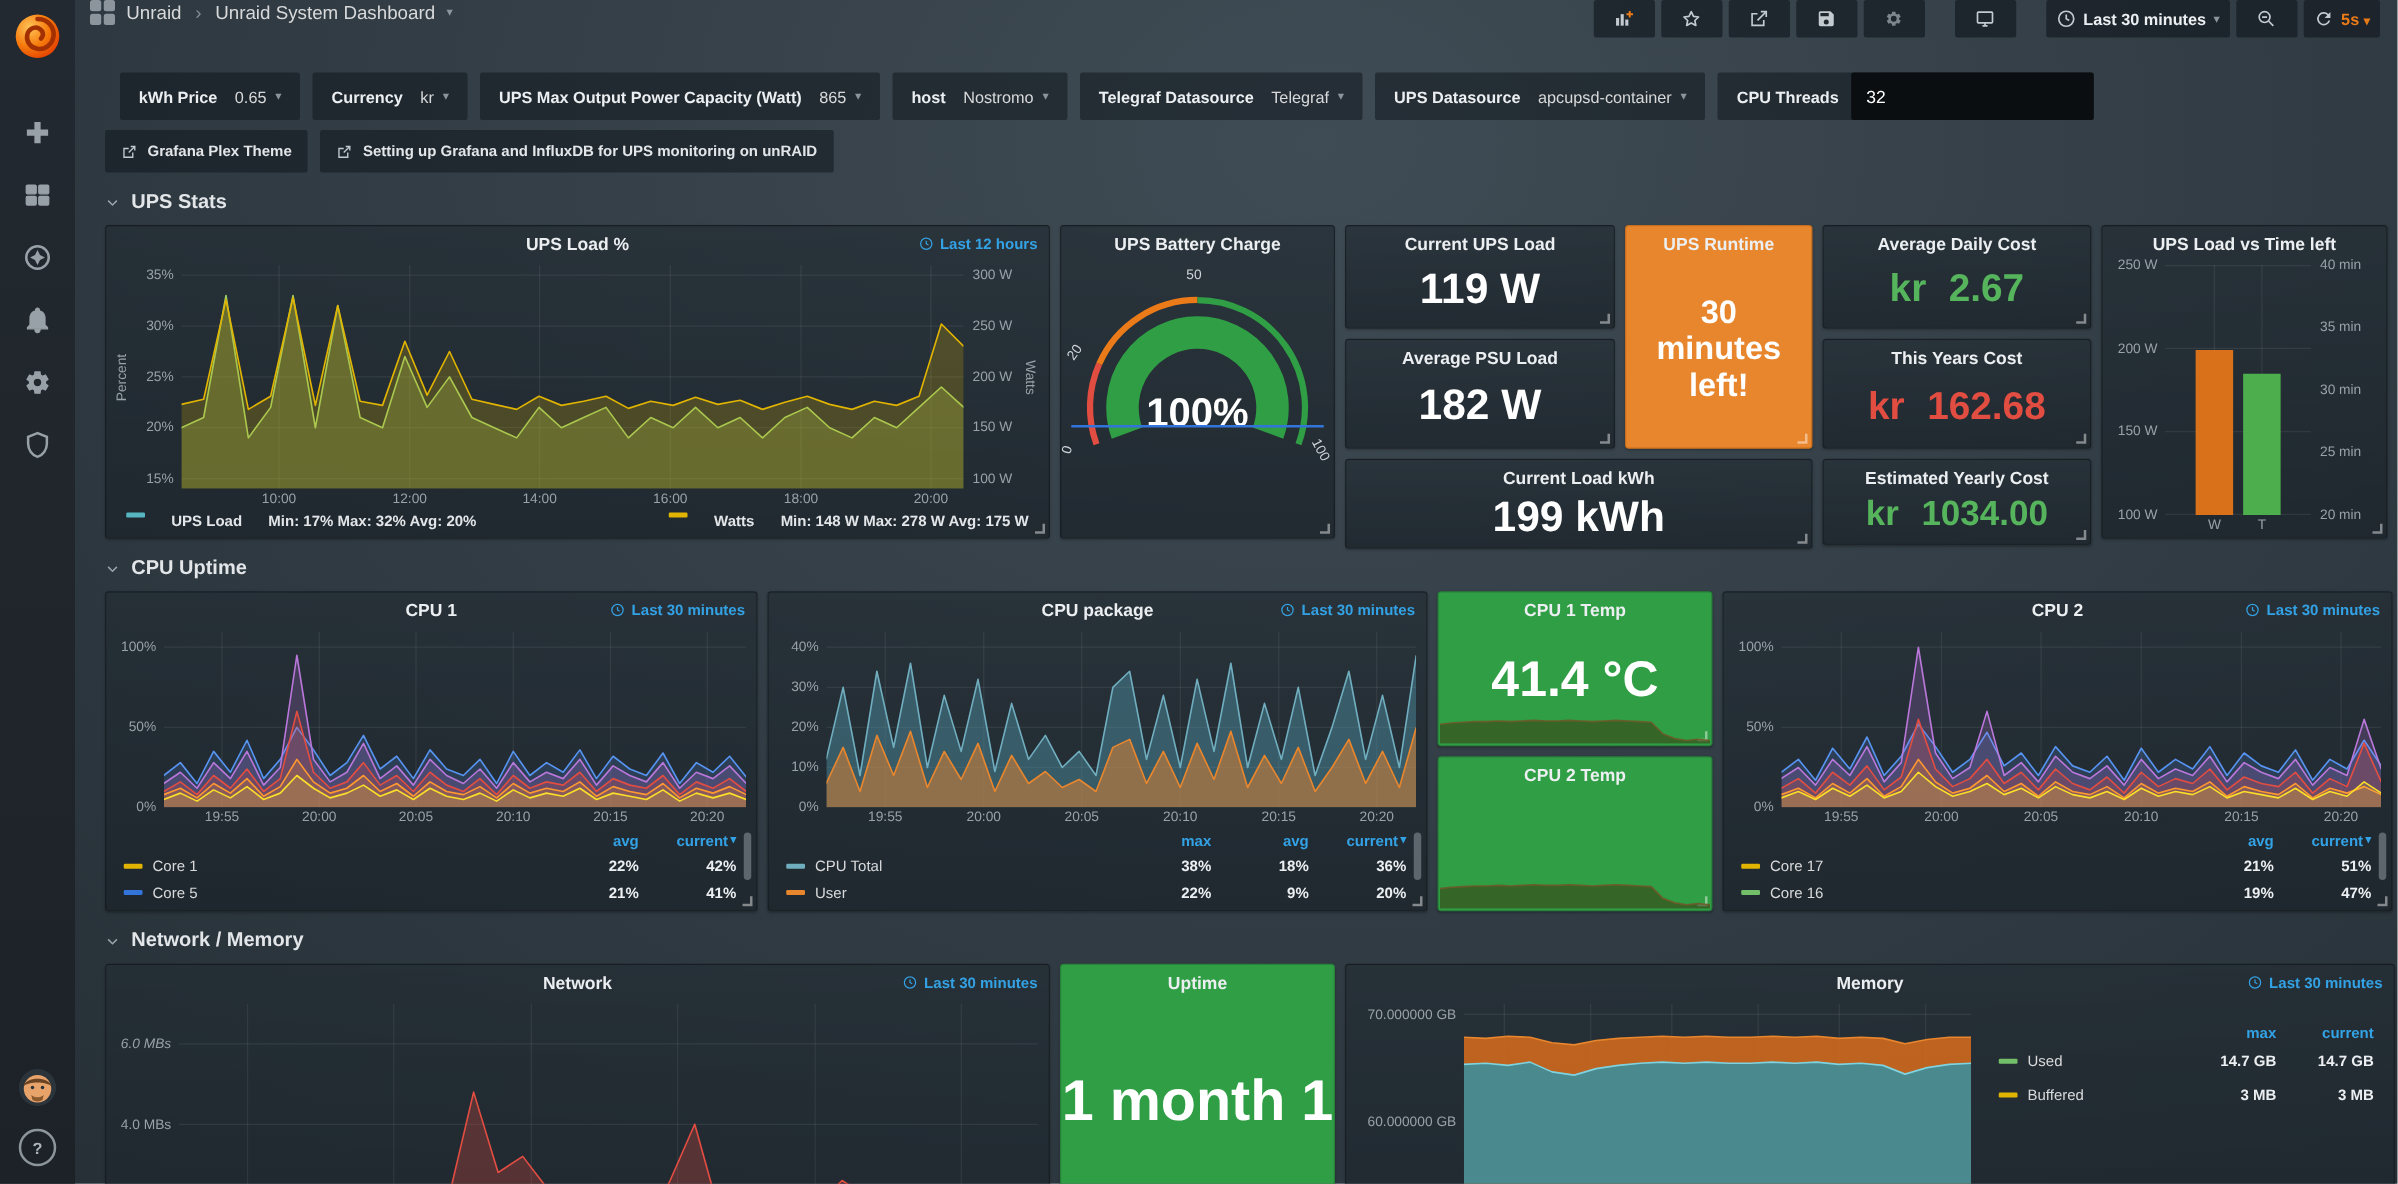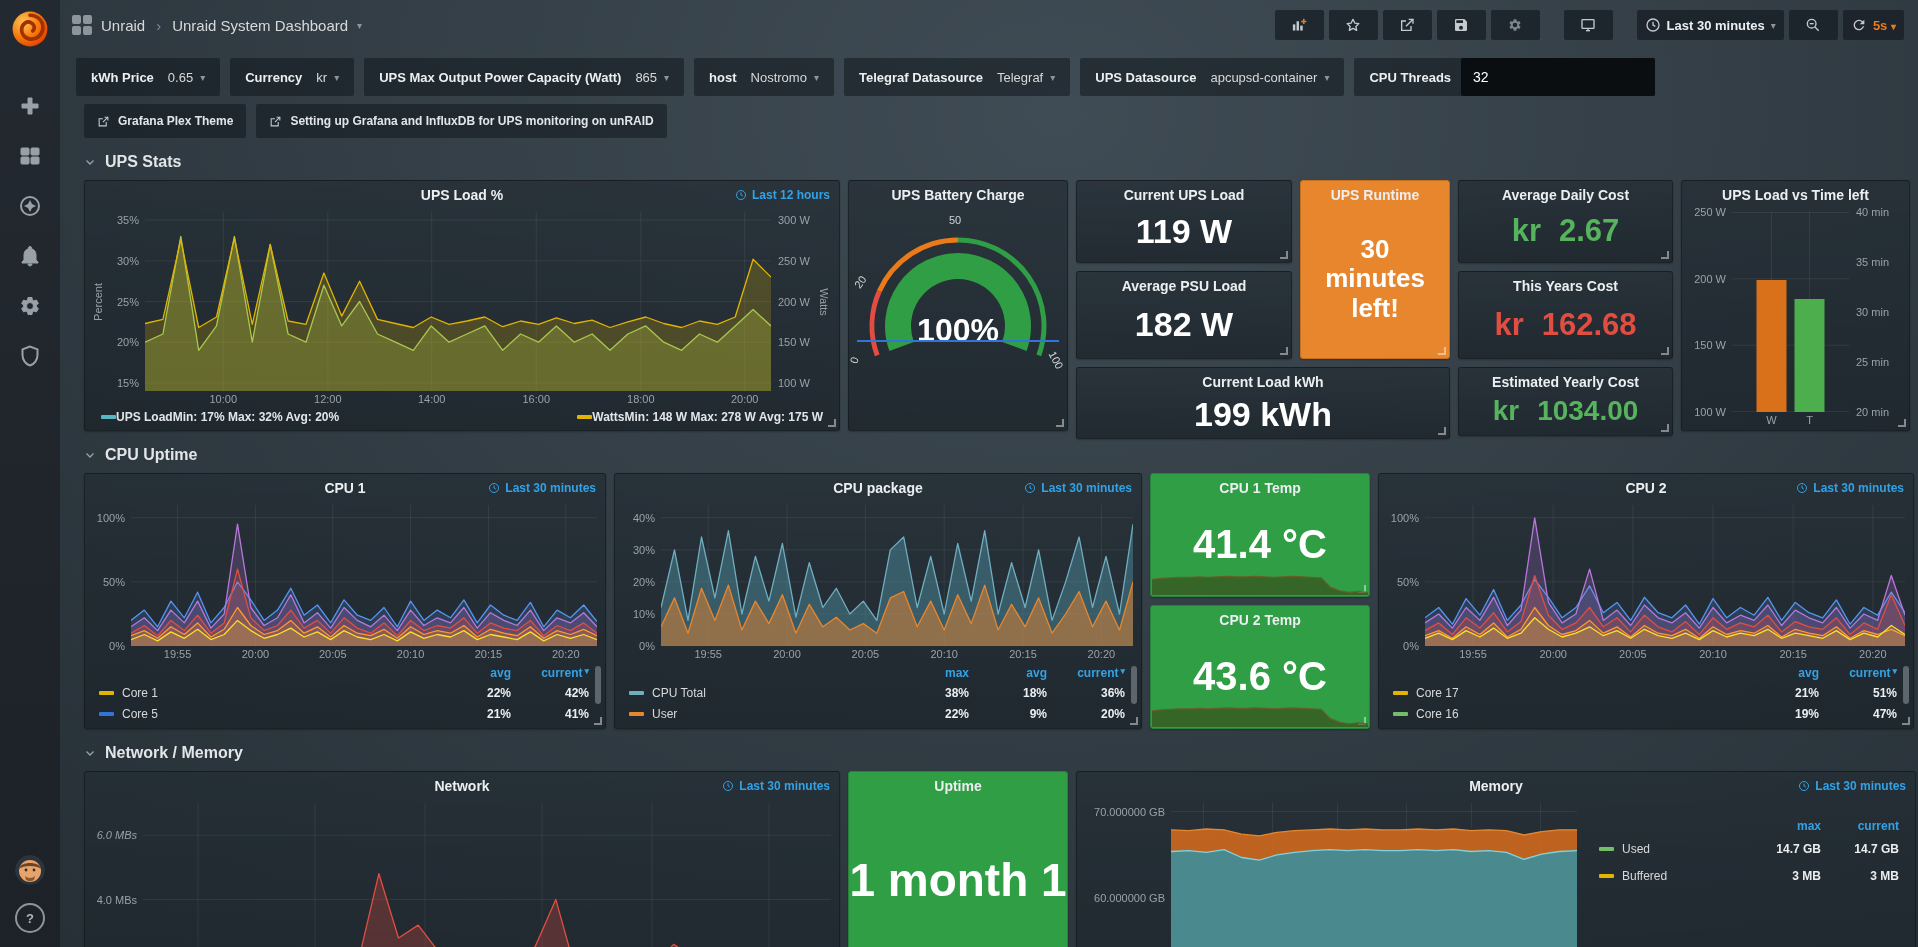--- a/index.html
+++ b/index.html
@@ -11,37 +11,37 @@
   
   .sidebar{position:fixed;left:0;top:0;width:60px;height:100%;background:linear-gradient(#232930,#1c2227);display:flex;flex-direction:column;align-items:center;z-index:50}
   .logo{width:44px;height:44px;margin:7px 0 30px;cursor:pointer}
   .side-icon{width:24px;height:24px;margin:13px 0;color:#99a1a8;cursor:pointer}
   .side-icon svg{width:24px;height:24px;fill:#99a1a8;stroke:#99a1a8}
   .side-spacer{flex:1}
   .avatar{width:30px;height:30px;border-radius:50%;margin:8px 0;cursor:pointer;overflow:hidden}
   .help-circle{width:26px;height:26px;border-radius:50%;border:2px solid #8d959c;color:#aeb6bd;display:flex;align-items:center;justify-content:center;font-weight:bold;margin:10px 0 14px;cursor:pointer}
   
   .main{margin-left:60px}
-  .navbar{height:50px;display:flex;align-items:center;padding:0 14px 0 12px}
+  .navbar{height:50px;display:flex;align-items:flex-start;padding:0 14px 0 12px}
   .crumb{display:flex;align-items:center;gap:9px;cursor:pointer}
   .crumb-grid{width:20px;height:20px;display:grid;grid-template-columns:9px 9px;grid-template-rows:9px 9px;gap:2px}
   .crumb-grid i{background:#8d959c;border-radius:2px}
   .crumb-txt{font-size:15px;color:#d8d9da}
   .crumb-sep{color:#848c93;font-size:15px;margin:0 2px}
   .caret{color:#8d959c;font-size:10px}
   .nav-right{margin-left:auto;display:flex;align-items:center;gap:5px}
   .nav-btn{height:30px;min-width:33px;background:rgba(23,30,36,0.75);border-radius:2px;display:flex;align-items:center;justify-content:center;gap:6px;color:#c3cbd1;padding:0 8px;cursor:pointer}
   .nav-btn svg{width:16px;height:16px;fill:currentColor}
   .nav-btn.stroked svg{fill:none;stroke:currentColor;stroke-width:2}
   .nav-gap{width:14px}
   .time-txt{font-weight:bold;color:#eceff1;font-size:13px;white-space:nowrap}
   .refresh-int{color:#eb7b18;font-weight:bold}
   .refresh-int .caret{color:#eb7b18}
   
-  .vars-row{display:flex;gap:10px;padding:8px 0 0 16px;flex-wrap:wrap}
+  .vars-row{display:flex;gap:10px;padding:8px 0 0 36px;flex-wrap:wrap}
   .var-box{background:rgba(17,24,30,0.55);border-radius:2px;height:38px;display:flex;align-items:center;padding:0 15px;gap:14px;cursor:pointer}
   .var-label{font-weight:bold;color:#eceff1}
   .var-value{color:#d8d9da;display:flex;align-items:center;gap:7px;white-space:nowrap}
   .threads-input{background:#0b0e11;border:none;outline:none;height:38px;width:170px;margin-left:-4px;padding:0 12px;color:#fff;font-size:14px;font-family:inherit;border-radius:2px}
   .links-row{display:flex;gap:10px;padding:8px 0 0 24px}
   .link-box{background:rgba(17,24,30,0.55);border-radius:2px;height:34px;display:flex;align-items:center;gap:8px;padding:0 13px;font-weight:bold;font-size:12px;color:#e3e6e9;cursor:pointer}
   .link-box svg{width:13px;height:13px;fill:none;stroke:#c3cbd1;stroke-width:2}
   
   .section-header{display:flex;align-items:center;gap:9px;padding:15px 24px 9px;color:#e3e6e9;font-size:16px;font-weight:bold;cursor:pointer}
   .section-header svg{width:12px;height:12px;fill:none;stroke:#9aa2a9;stroke-width:2.5}
@@ -75,21 +75,21 @@
   .yaxis{position:relative;font-size:11px;color:#9aa2a9;flex:none}
   .ytick{position:absolute;right:6px;white-space:nowrap}
   .yaxis.right .ytick{right:auto;left:7px}
   .ylab{width:14px;position:relative;flex:none}
   .ylab-text{position:absolute;top:50%;left:50%;transform:translate(-50%,-50%) rotate(-90deg);font-size:11px;color:#9aa2a9;white-space:nowrap}
   .ylab.right .ylab-text{transform:translate(-50%,-50%) rotate(90deg)}
   .xaxis{position:relative;height:16px;flex:none;font-size:11px;color:#9aa2a9}
   .xtick{position:absolute;top:2px;transform:translateX(-50%);white-space:nowrap}
   
   .ups-legend{display:flex;justify-content:space-between;padding:1px 16px 6px;font-size:12px;font-weight:bold;color:#e3e6e9;flex:none}
-  .ups-lg-item{display:flex;align-items:center;gap:0}
+  .ups-lg-item{display:flex;gap:21px}
   .lg-dash{width:15px;height:4px;border-radius:1px;flex:none}
   .lg-stats{color:#e3e6e9}
   .lg-table{padding:0 16px 4px 14px;font-size:12px;position:relative;flex:none}
   .lg-head{display:flex;justify-content:flex-end;color:#33a2e5;font-weight:bold;height:18px;align-items:center}
   .lg-hcell{width:78px;display:inline-flex;justify-content:flex-end;gap:2px}
   .lg-hcell .caret{color:#33a2e5;font-size:9px}
   .lg-row{display:flex;align-items:center;height:21px;cursor:pointer}
   .lg-label{color:#d8d9da;flex:1;display:flex;align-items:center;gap:8px}
   .lg-val{width:78px;text-align:right;font-weight:bold;color:#eceff1}
   .lg-scroll{position:absolute;right:4px;top:2px;width:6px;height:38px;background:#5d656d;border-radius:3px;cursor:pointer}
@@ -681,21 +681,20 @@
                 <svg width="216" height="52">
                   <path d="M0.0 36.4 L9.4 35.4 L18.8 34.8 L28.2 34.3 L37.6 34.3 L47.0 33.8 L56.3 34.3 L65.7 33.8 L75.1 33.3 L84.5 33.8 L93.9 33.8 L103.3 33.3 L112.7 33.8 L122.1 34.3 L131.5 33.8 L140.9 33.3 L150.3 33.8 L159.7 34.3 L169.0 34.8 L178.4 44.2 L187.8 47.8 L197.2 49.4 L206.6 48.4 L216.0 49.4 L216 52 L0 52 Z" fill="rgba(60,54,18,0.55)" stroke="none"></path>
                   <path d="M0.0 36.4 L9.4 35.4 L18.8 34.8 L28.2 34.3 L37.6 34.3 L47.0 33.8 L56.3 34.3 L65.7 33.8 L75.1 33.3 L84.5 33.8 L93.9 33.8 L103.3 33.3 L112.7 33.8 L122.1 34.3 L131.5 33.8 L140.9 33.3 L150.3 33.8 L159.7 34.3 L169.0 34.8 L178.4 44.2 L187.8 47.8 L197.2 49.4 L206.6 48.4 L216.0 49.4" fill="none" stroke="rgba(110,90,40,0.9)" stroke-width="1.3" stroke-linejoin="round"></path>
                 </svg>
               </div>
             </div>
           </div>
       </div>
       <div class="panel green">
         <div class="panel-title">CPU 2 Temp</div>
-        <div class="stat-value temp-value">43.6 °C</div>
         <div class="spark">
             <div class="ch-row">
               <div class="plot">
                 <svg width="216" height="52">
                   <path d="M0.0 35.9 L9.4 34.8 L18.8 34.3 L28.2 33.8 L37.6 33.8 L47.0 33.3 L56.3 33.8 L65.7 33.3 L75.1 32.8 L84.5 33.3 L93.9 33.3 L103.3 32.8 L112.7 33.3 L122.1 33.8 L131.5 33.3 L140.9 32.8 L150.3 33.3 L159.7 33.8 L169.0 34.3 L178.4 43.7 L187.8 47.3 L197.2 48.9 L206.6 47.8 L216.0 48.9 L216 52 L0 52 Z" fill="rgba(60,54,18,0.55)" stroke="none"></path>
                   <path d="M0.0 35.9 L9.4 34.8 L18.8 34.3 L28.2 33.8 L37.6 33.8 L47.0 33.3 L56.3 33.8 L65.7 33.3 L75.1 32.8 L84.5 33.3 L93.9 33.3 L103.3 32.8 L112.7 33.3 L122.1 33.8 L131.5 33.3 L140.9 32.8 L150.3 33.3 L159.7 33.8 L169.0 34.3 L178.4 43.7 L187.8 47.3 L197.2 48.9 L206.6 47.8 L216.0 48.9" fill="none" stroke="rgba(110,90,40,0.9)" stroke-width="1.3" stroke-linejoin="round"></path>
                 </svg>
               </div>
             </div>
           </div>

